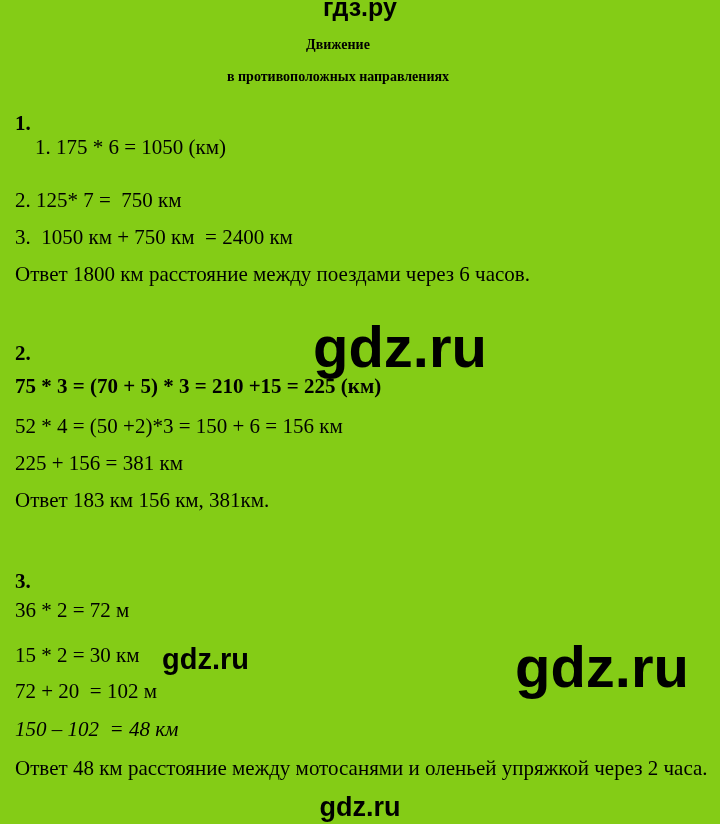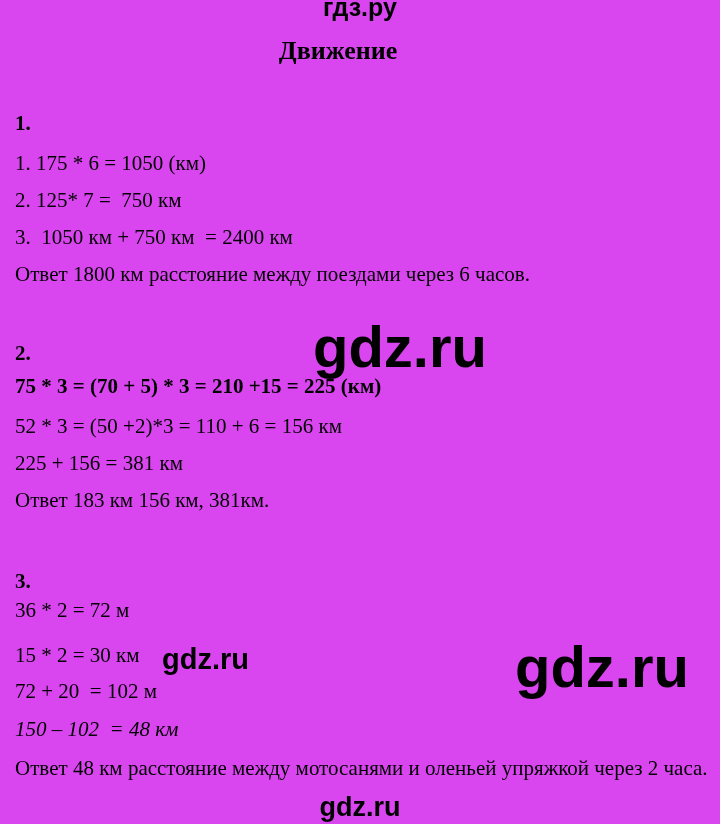--- a/index.html
+++ b/index.html
@@ -1,20 +1,20 @@
 <!DOCTYPE html>
 <html><head>
 <meta charset="utf-8">
 <style>
   html, body { margin: 0; padding: 0; }
   .page {
     position: relative;
     width: 720px;
     height: 824px;
-    background: #d946ef;
+    background: #84cc16;
     color: #000000;
     font-family: "Liberation Serif", serif;
     overflow: hidden;
   }
   .brand {
     position: absolute;
     font-family: "Liberation Sans", sans-serif;
     font-weight: bold;
     line-height: 1;
     white-space: pre;
@@ -24,21 +24,21 @@
     left: 0;
     width: 720px;
     text-align: center;
   }
   .doc-title {
     position: absolute;
     left: 0;
     width: 676px;
     text-align: center;
     font-weight: bold;
-    font-size: 26px;
+    font-size: 14px;
     line-height: 1;
     white-space: pre;
   }
   .task-num {
     position: absolute;
     left: 15px;
     font-size: 21px;
     font-weight: bold;
     line-height: 1;
     white-space: pre;
@@ -51,31 +51,32 @@
     white-space: pre;
   }
 </style>
 </head>
 <body>
 
 <div class="page">
 
   <div class="brand brand-center" style="top:-5px; font-size:25px;">гдз.ру</div>
   <div class="doc-title" style="top:38px;">Движение</div>
+  <div class="doc-title" style="top:70px;">в противоположных направлениях</div>
 
   <div class="task-num" style="top:113px;">1.</div>
-  <div class="line" style="top:153px;">1. 175 * 6 = 1050 (км)</div>
+  <div class="line" style="top:137px;margin-left:20px;">1. 175 * 6 = 1050 (км)</div>
   <div class="line" style="top:190px;">2. 125* 7 =  750 км</div>
   <div class="line" style="top:227px;">3.  1050 км + 750 км  = 2400 км</div>
   <div class="line" style="top:264px;">Ответ 1800 км расстояние между поездами через 6 часов.</div>
 
   <div class="brand" style="left:313px; top:318px; font-size:58px;">gdz.ru</div>
   <div class="task-num" style="top:343px;">2.</div>
   <div class="line" style="top:376px;font-weight:bold;">75 * 3 = (70 + 5) * 3 = 210 +15 = 225 (км)</div>
-  <div class="line" style="top:416px;">52 * 3 = (50 +2)*3 = 110 + 6 = 156 км</div>
+  <div class="line" style="top:416px;">52 * 4 = (50 +2)*3 = 150 + 6 = 156 км</div>
   <div class="line" style="top:453px;">225 + 156 = 381 км</div>
   <div class="line" style="top:490px;">Ответ 183 км 156 км, 381км.</div>
 
   <div class="task-num" style="top:571px;">3.</div>
   <div class="line" style="top:600px;">36 * 2 = 72 м</div>
   <div class="line" style="top:645px;">15 * 2 = 30 км</div>
   <div class="brand" style="left:162px; top:645px; font-size:29px;">gdz.ru</div>
   <div class="brand" style="left:515px; top:638px; font-size:58px;">gdz.ru</div>
   <div class="line" style="top:681px;">72 + 20  = 102 м</div>
   <div class="line" style="top:719px;font-style:italic;">150 – 102  = 48 км</div>

